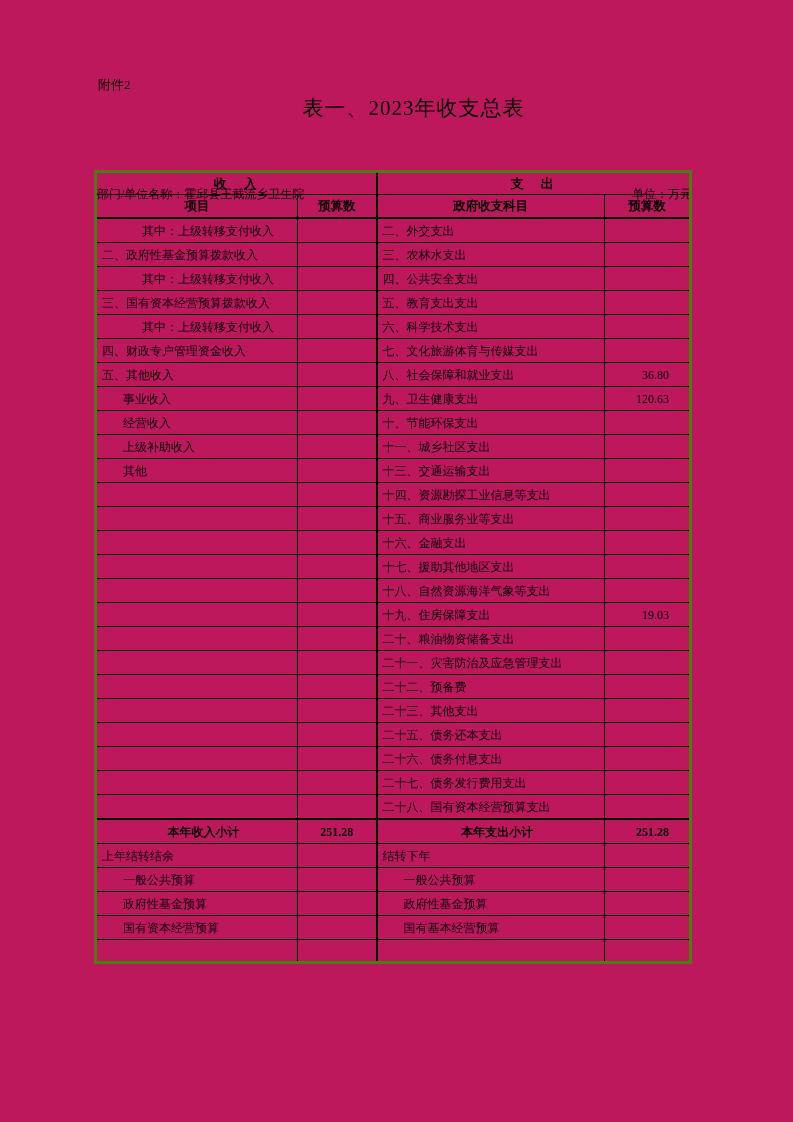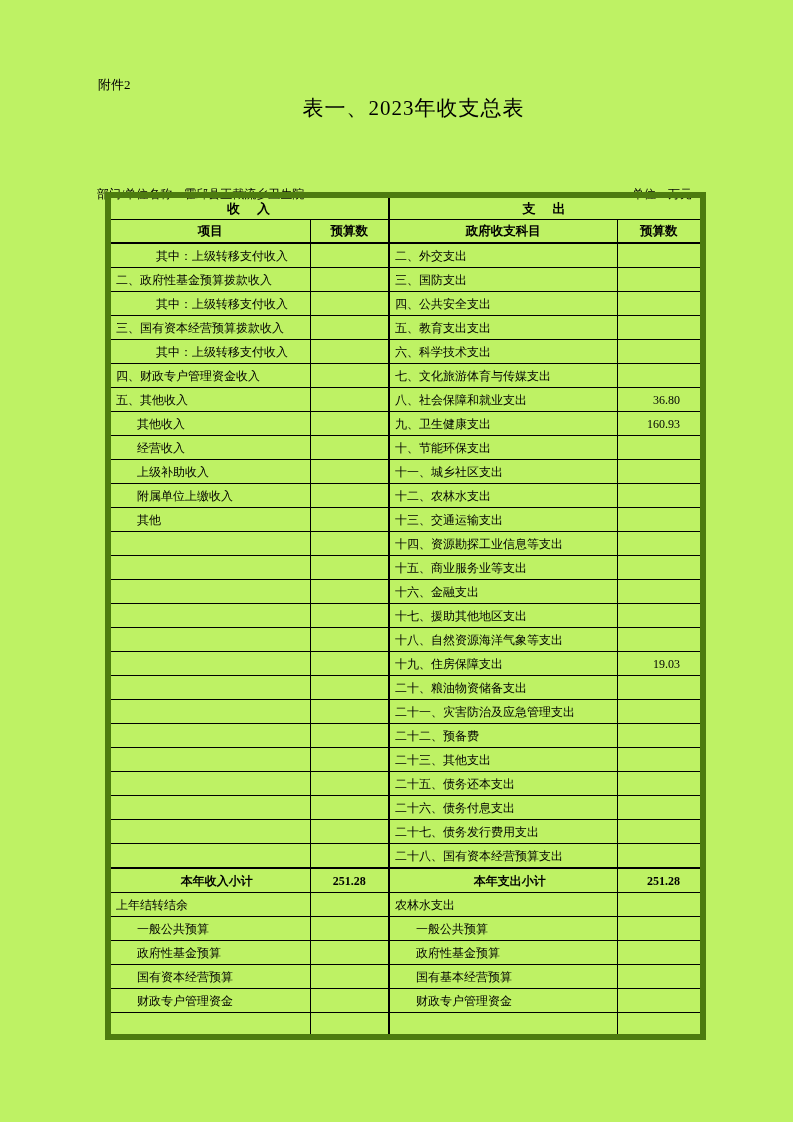--- a/index.html
+++ b/index.html
@@ -1,34 +1,33 @@
 <!DOCTYPE html>
 <html><head>
 <meta charset="utf-8">
 <style>
   html,body { margin:0; padding:0; background:#ffffff; }
   .page {
-    position:relative; width:793px; height:1122px; background:#bef264;
+    position:relative; width:793px; height:1122px; background:#be185d;
     font-family:"Liberation Serif","DejaVu Serif",serif; color:#000;
     overflow:hidden;
   }
   .attachment { position:absolute; left:98px; top:76px; font-size:13px; }
   .doc-title {
     position:absolute; left:0; top:94px; width:100%; text-align:center;
     font-size:21px; letter-spacing:1px; font-weight:normal;margin-left:17px;
   }
   .meta-row {
     position:absolute; left:97px; top:149px; width:595px;
     display:flex; justify-content:space-between; font-size:12px;margin-top:37px;
   }
   table.budget-table {
-    position:absolute; left:105px; top:170px; width:595px;
+    position:absolute; left:94px; top:170px; width:595px;
     border-collapse:collapse; table-layout:fixed;
-    border:6px solid #4d7c0f;
-    margin-top:22px;
+    border:3px solid #4d7c0f;
   }
   .budget-table th, .budget-table td {
     border:1px solid #000; font-weight:normal; font-size:12px;
     padding:0; overflow:hidden; white-space:nowrap; line-height:1;
   }
   tr.section-row th { font-size:13px; font-weight:bold; height:21px; text-align:center; letter-spacing:2px; }
   tr.colhead-row th { font-size:12.5px; font-weight:bold; height:22px; text-align:center; border-bottom:2px solid #000; }
   .budget-table tbody td { height:23px; }
   td.label { text-align:left; padding-left:5px; }
   td.ind1 { padding-left:26px; }
@@ -78,21 +77,21 @@
     <tbody>
         <tr>
           <td class="label ind2">其中：上级转移支付收入</td>
           <td class="val left-val"></td>
           <td class="label mid ind0">二、外交支出</td>
           <td class="val right-val"></td>
         </tr>
         <tr>
           <td class="label ind0">二、政府性基金预算拨款收入</td>
           <td class="val left-val"></td>
-          <td class="label mid ind0">三、国防支出</td>
+          <td class="label mid ind0">三、农林水支出</td>
           <td class="val right-val"></td>
         </tr>
         <tr>
           <td class="label ind2">其中：上级转移支付收入</td>
           <td class="val left-val"></td>
           <td class="label mid ind0">四、公共安全支出</td>
           <td class="val right-val"></td>
         </tr>
         <tr>
           <td class="label ind0">三、国有资本经营预算拨款收入</td>
@@ -112,41 +111,35 @@
           <td class="label mid ind0">七、文化旅游体育与传媒支出</td>
           <td class="val right-val"></td>
         </tr>
         <tr>
           <td class="label ind0">五、其他收入</td>
           <td class="val left-val"></td>
           <td class="label mid ind0">八、社会保障和就业支出</td>
           <td class="val right-val">36.80</td>
         </tr>
         <tr>
-          <td class="label ind1">其他收入</td>
+          <td class="label ind1">事业收入</td>
           <td class="val left-val"></td>
           <td class="label mid ind0">九、卫生健康支出</td>
-          <td class="val right-val">160.93</td>
+          <td class="val right-val">120.63</td>
         </tr>
         <tr>
           <td class="label ind1">经营收入</td>
           <td class="val left-val"></td>
           <td class="label mid ind0">十、节能环保支出</td>
           <td class="val right-val"></td>
         </tr>
         <tr>
           <td class="label ind1">上级补助收入</td>
           <td class="val left-val"></td>
           <td class="label mid ind0">十一、城乡社区支出</td>
-          <td class="val right-val"></td>
-        </tr>
-        <tr>
-          <td class="label ind1">附属单位上缴收入</td>
-          <td class="val left-val"></td>
-          <td class="label mid ind0">十二、农林水支出</td>
           <td class="val right-val"></td>
         </tr>
         <tr>
           <td class="label ind1">其他</td>
           <td class="val left-val"></td>
           <td class="label mid ind0">十三、交通运输支出</td>
           <td class="val right-val"></td>
         </tr>
         <tr>
           <td class="label ind0"></td>
@@ -234,45 +227,39 @@
         </tr>
         <tr class="subtotal-row">
           <td class="label ind0">本年收入小计</td>
           <td class="val left-val">251.28</td>
           <td class="label mid ind0">本年支出小计</td>
           <td class="val right-val">251.28</td>
         </tr>
         <tr>
           <td class="label ind0">上年结转结余</td>
           <td class="val left-val"></td>
-          <td class="label mid ind0">农林水支出</td>
+          <td class="label mid ind0">结转下年</td>
           <td class="val right-val"></td>
         </tr>
         <tr>
           <td class="label ind1">一般公共预算</td>
           <td class="val left-val"></td>
           <td class="label mid ind1">一般公共预算</td>
           <td class="val right-val"></td>
         </tr>
         <tr>
           <td class="label ind1">政府性基金预算</td>
           <td class="val left-val"></td>
           <td class="label mid ind1">政府性基金预算</td>
           <td class="val right-val"></td>
         </tr>
         <tr>
           <td class="label ind1">国有资本经营预算</td>
           <td class="val left-val"></td>
           <td class="label mid ind1">国有基本经营预算</td>
-          <td class="val right-val"></td>
-        </tr>
-        <tr>
-          <td class="label ind1">财政专户管理资金</td>
-          <td class="val left-val"></td>
-          <td class="label mid ind1">财政专户管理资金</td>
           <td class="val right-val"></td>
         </tr>
         <tr class="tail-row">
           <td class="label ind0"></td>
           <td class="val left-val"></td>
           <td class="label mid ind0"></td>
           <td class="val right-val"></td>
         </tr>
       </tbody>
   </table>

